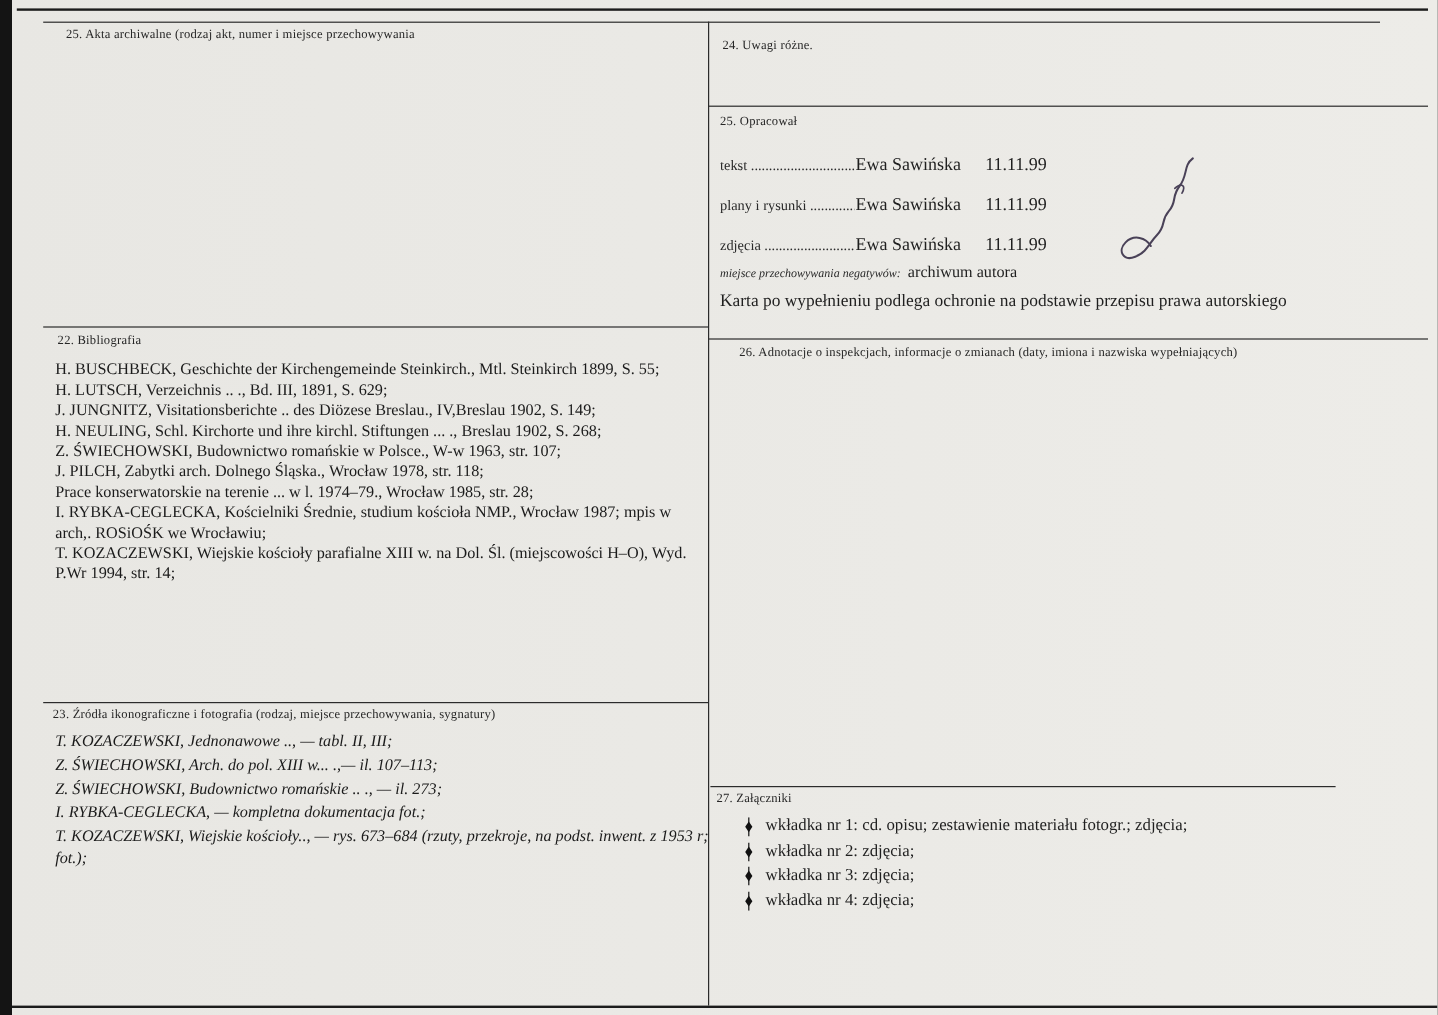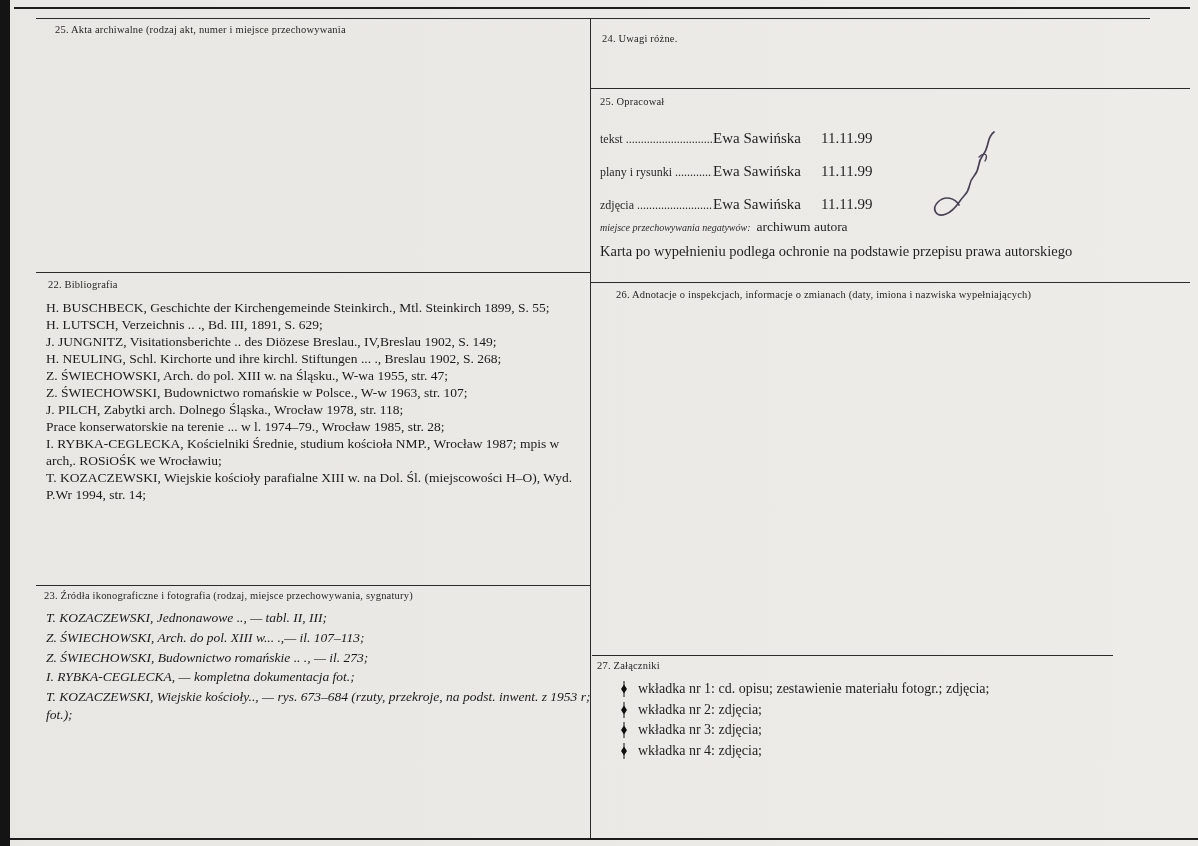--- a/index.html
+++ b/index.html
@@ -62,21 +62,20 @@
   <div class="line hline" style="left:592px; top:655px; width:521px;"></div>
 
   <div class="hdr" style="left:55px; top:24px;">25. Akta archiwalne (rodzaj akt, numer i miejsce przechowywania</div>
 
   <div class="hdr" style="left:48px; top:279px;">22. Bibliografia</div>
   <div class="bib-block">
     <p class="bib">H. BUSCHBECK, Geschichte der Kirchengemeinde Steinkirch., Mtl. Steinkirch 1899, S. 55;</p>
     <p class="bib">H. LUTSCH, Verzeichnis .. ., Bd. III, 1891, S. 629;</p>
     <p class="bib">J. JUNGNITZ,  Visitationsberichte .. des Diözese Breslau., IV,Breslau 1902, S. 149;</p>
     <p class="bib">H. NEULING, Schl. Kirchorte und ihre kirchl. Stiftungen ... ., Breslau 1902, S. 268;</p>
-    <p class="bib">Z. ŚWIECHOWSKI, Arch. do pol. XIII w. na Śląsku., W-wa 1955, str. 47;</p>
     <p class="bib">Z. ŚWIECHOWSKI, Budownictwo romańskie w Polsce., W-w 1963, str. 107;</p>
     <p class="bib">J. PILCH, Zabytki arch. Dolnego Śląska., Wrocław 1978, str. 118;</p>
     <p class="bib">Prace konserwatorskie na terenie ... w l. 1974–79., Wrocław 1985, str. 28;</p>
     <p class="bib">I. RYBKA-CEGLECKA,  Kościelniki Średnie, studium kościoła NMP., Wrocław 1987; mpis w arch,. ROSiOŚK we Wrocławiu;</p>
     <p class="bib">T. KOZACZEWSKI, Wiejskie kościoły parafialne XIII w. na Dol. Śl. (miejscowości H–O), Wyd. P.Wr 1994, str. 14;</p>
   </div>
 
   <div class="hdr" style="left:44px; top:590px;">23. Źródła ikonograficzne i fotografia (rodzaj, miejsce przechowywania, sygnatury)</div>
   <div class="icon-block">
     <p class="icon-entry">T. KOZACZEWSKI, Jednonawowe .., — tabl. II, III;</p>

